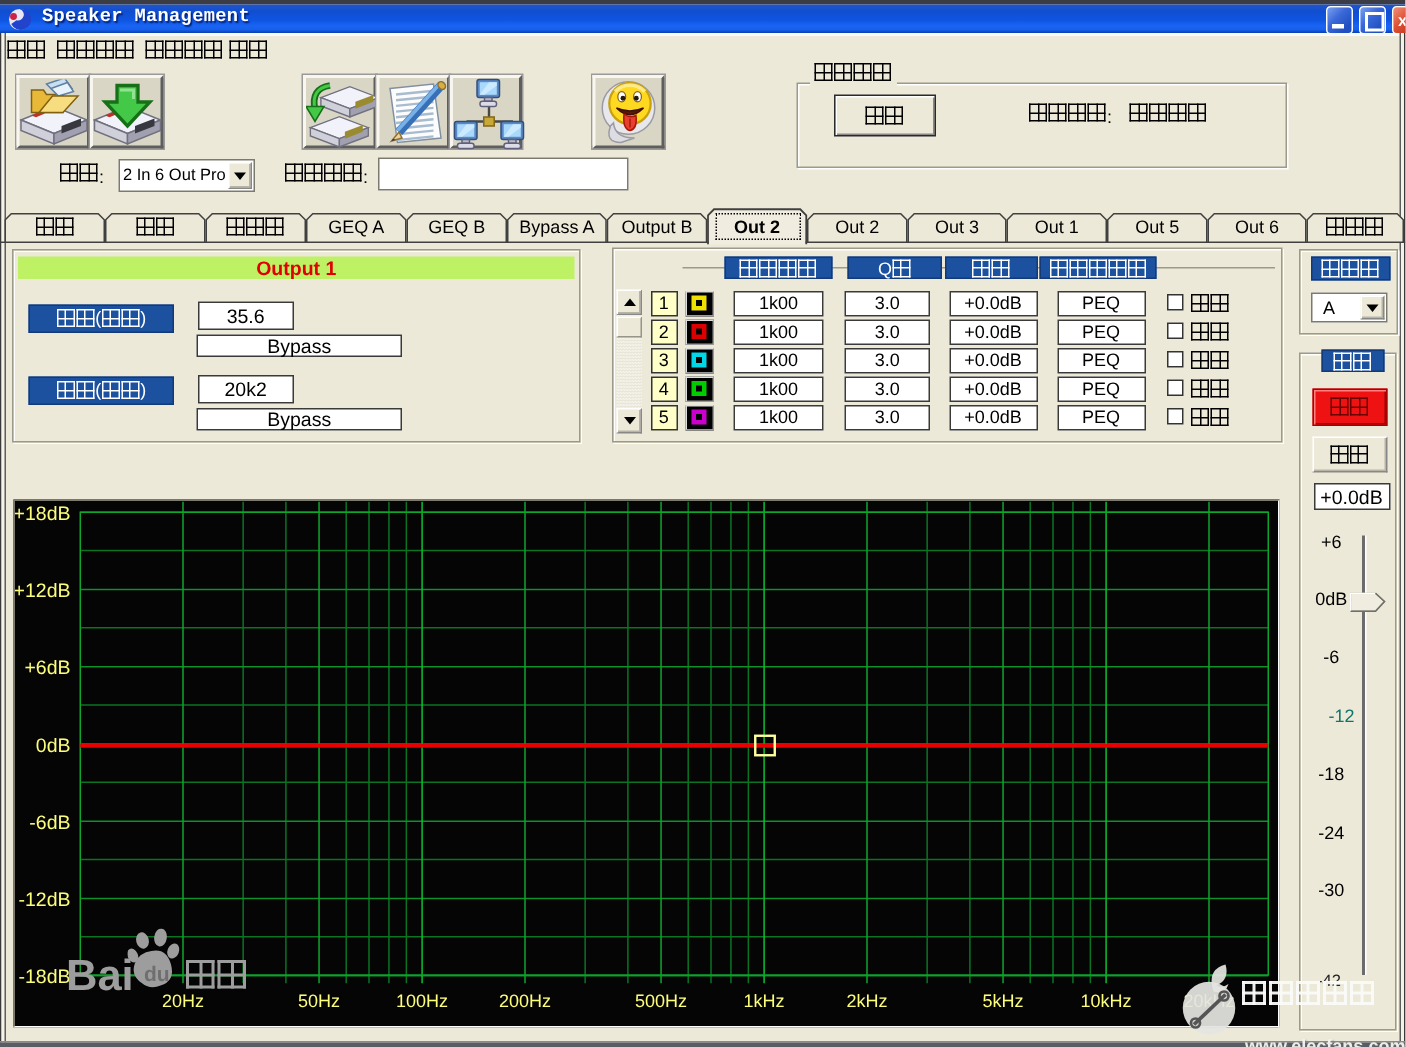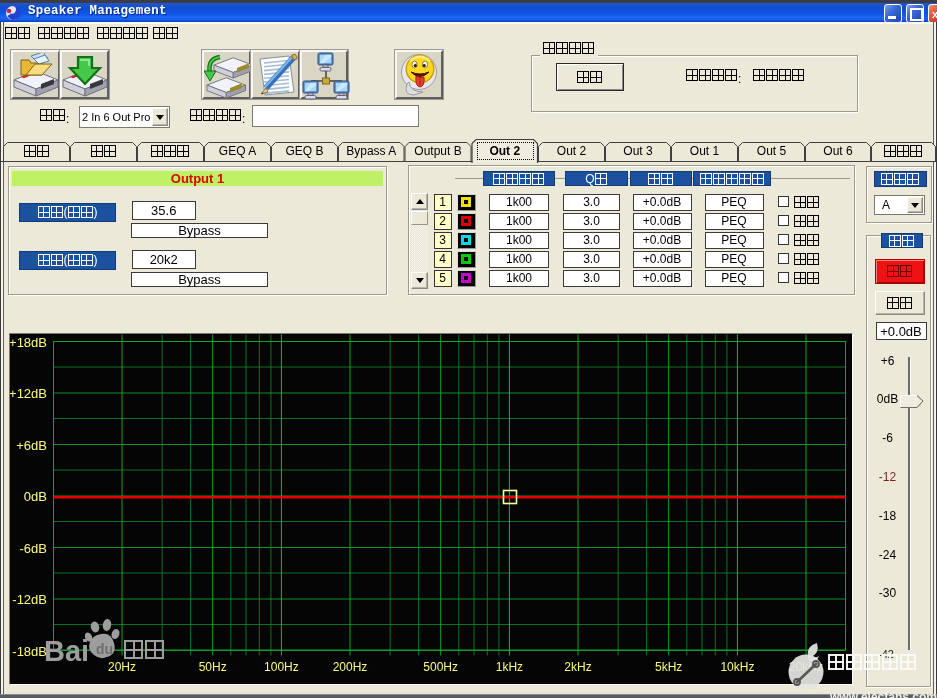--- a/index.html
+++ b/index.html
@@ -343,21 +343,21 @@
 <div class="ab" style="left:908px;top:357px;width:2px;height:293px;background:#6c6c6c"></div>
 <div class="ab" style="left:910px;top:357px;width:1px;height:293px;background:#fff"></div>
 <svg class="ab" style="left:900px;top:395px" width="25" height="13">
     <polygon points="0.5,0.5 17,0.5 23,6 17,12.5 0.5,12.5" fill="#f0ede0" stroke="#a0a090"></polygon>
     <polyline points="0.5,12.5 0.5,0.5 17,0.5" stroke="#fff" fill="none"></polyline>
     <polyline points="17,0.5 23,6 17,12.5 0.5,12.5" stroke="#70706a" fill="none"></polyline>
   </svg>
 <div class="ab" style="left:872px;top:353.6px;width:31px;text-align:center;font:12px 'Liberation Sans';color:#000">+6</div>
 <div class="ab" style="left:872px;top:392.4px;width:31px;text-align:center;font:12px 'Liberation Sans';color:#000">0dB</div>
 <div class="ab" style="left:872px;top:431.2px;width:31px;text-align:center;font:12px 'Liberation Sans';color:#000">-6</div>
-<div class="ab" style="left:872px;top:470.0px;width:31px;text-align:center;font:12px 'Liberation Sans';color:#7f1d1d">-12</div>
+<div class="ab" style="left:872px;top:470.0px;width:31px;text-align:right;font:12px 'Liberation Sans';color:#0f766e">-12</div>
 <div class="ab" style="left:872px;top:508.8px;width:31px;text-align:center;font:12px 'Liberation Sans';color:#000">-18</div>
 <div class="ab" style="left:872px;top:547.6px;width:31px;text-align:center;font:12px 'Liberation Sans';color:#000">-24</div>
 <div class="ab" style="left:872px;top:586.4px;width:31px;text-align:center;font:12px 'Liberation Sans';color:#000">-30</div>
 <div class="ab" style="left:876px;top:648px;width:20px;text-align:center;font:11px 'Liberation Sans';color:#222">-42</div>
 <div class="ab" style="left:9px;top:333px;width:842px;height:350px;border:1px solid #7c7a6e;border-right-color:#fff;border-bottom-color:#fff;background:#050505;box-sizing:content-box"></div>
 <svg class="ab" style="left:10px;top:334px" width="840" height="348">
     <line x1="152.1" y1="0.5" x2="152.1" y2="321.5" stroke="#0b7423" stroke-width="1"></line>
     <line x1="180.6" y1="0.5" x2="180.6" y2="321.5" stroke="#0b7423" stroke-width="1"></line>
     <line x1="220.8" y1="0.5" x2="220.8" y2="321.5" stroke="#0b7423" stroke-width="1"></line>
     <line x1="236.0" y1="0.5" x2="236.0" y2="321.5" stroke="#0b7423" stroke-width="1"></line>

